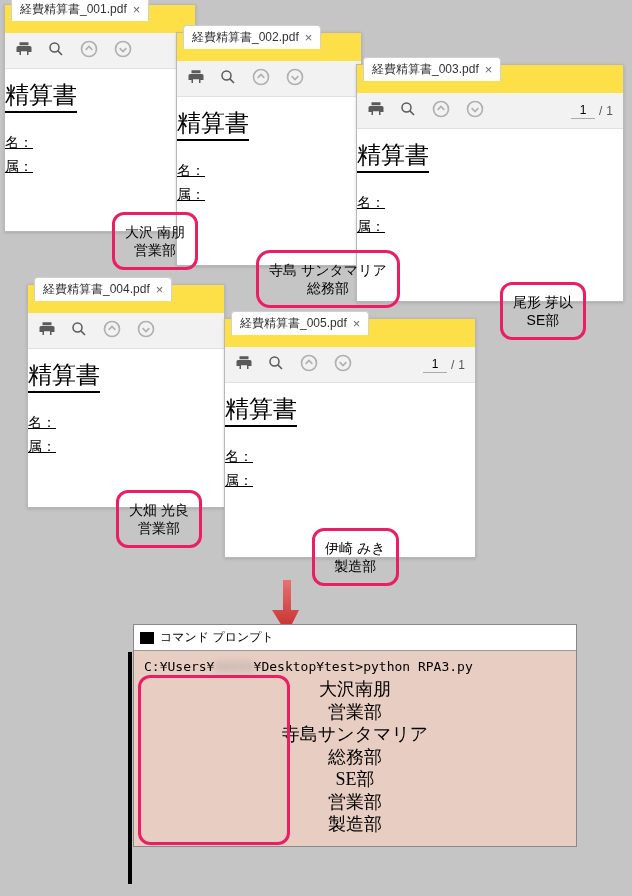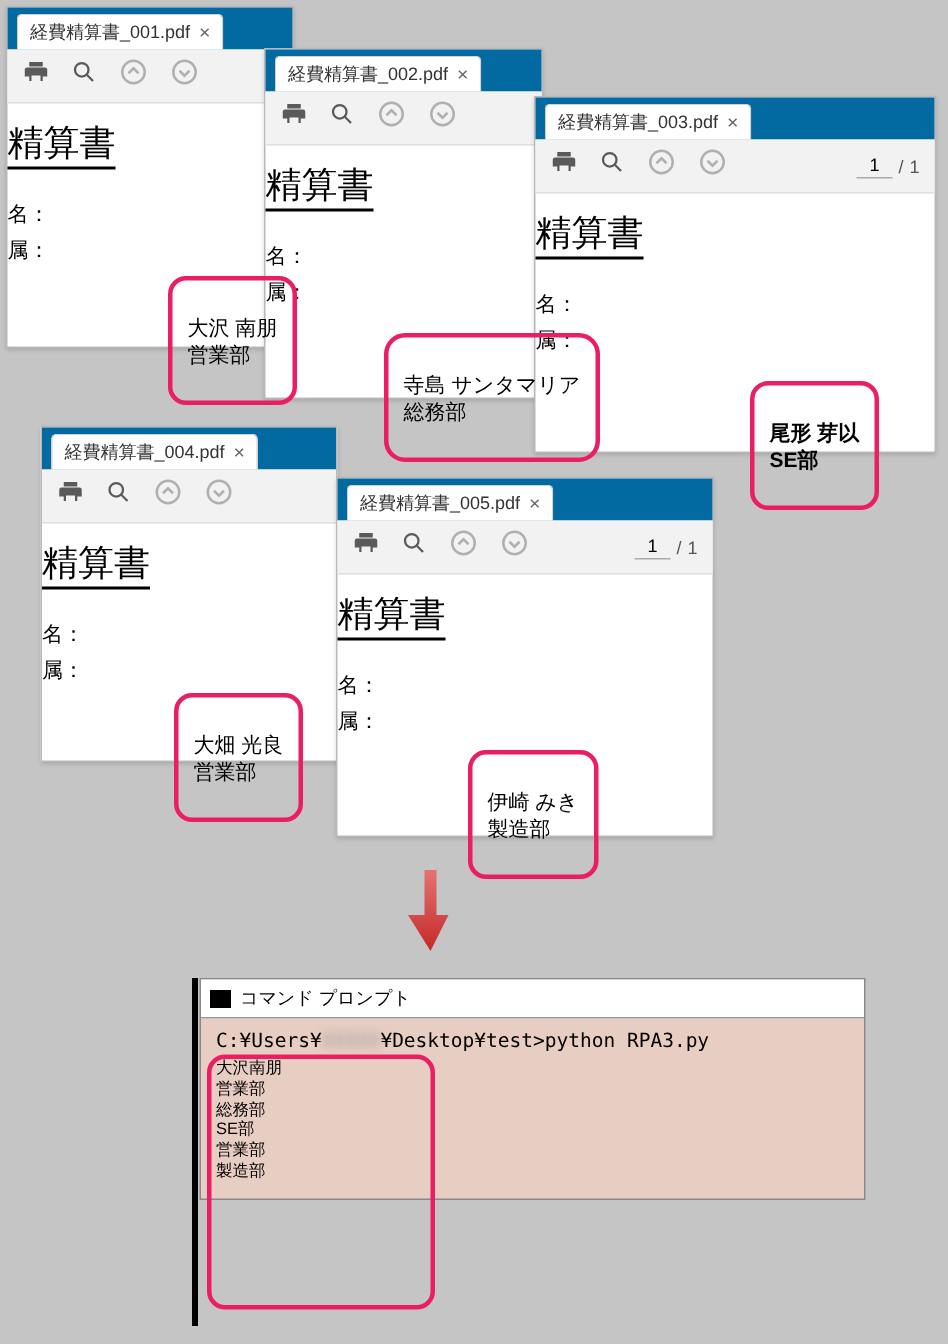--- a/index.html
+++ b/index.html
@@ -14,22 +14,22 @@
     overflow: hidden;
   }
   .pdf-window {
     position: absolute;
     background: #fff;
     border: 1px solid #b8b8b8;
     box-shadow: 0 1px 3px rgba(0,0,0,0.15);
   }
   .tab-strip {
     display: flex;
-    align-items: center;
-    background: #0369a1;
+    align-items: flex-end;
+    background: #fde047;
     height: 28px;
     padding: 12px 6px;
   }
   .tab {
     display: inline-flex;
     align-items: center;
     gap: 6px;
     background: #fff;
     border: 1px solid #d0d0d0;
     border-bottom: none;
@@ -66,51 +66,54 @@
   .page-input {
     width: 24px;
     border: none;
     border-bottom: 1px solid #aaa;
     text-align: center;
     font-size: 12px;
     background: transparent;
   }
   .doc-area {
     padding: 10px 8px 10px 0;
+    text-decoration: underline;
   }
   .doc-title {
     font-family: "Yu Mincho","MS Mincho",serif;
     font-size: 24px;
     font-weight: 500;
     border-bottom: 2px solid #000;
     display: inline-block;
     margin-bottom: 18px;
   }
   .doc-row { font-size: 14px; color: #000; line-height: 1.6; margin-bottom: 2px; }
   .highlight-box {
     position: absolute;
     border: 3px solid #e91e63;
     border-radius: 12px;
     background: rgba(255,255,255,0.0);
-    padding: 22px 10px;
+    padding: 8px 10px;
+    text-align: center;
     font-size: 14px;
     line-height: 1.3;
     pointer-events: none;
+    margin-top: 28px;
   }
   .arrow {
     position: absolute;
     left: 272px;
     top: 580px;
     width: 30px;
     height: 54px;
   }
   .cmd-window {
     position: absolute;
     left: 133px;
-    top: 652px;
+    top: 624px;
     width: 444px;
     background: #e8cdc3;
     border: 1px solid #888;
     font-size: 12px;
   }
   .cmd-titlebar {
     display: flex;
     align-items: center;
     gap: 6px;
     background: #fff;
@@ -123,23 +126,24 @@
     background: #000;
     display: inline-block;
   }
   .cmd-body {
     padding: 8px 10px 10px 10px;
     position: relative;
   }
   .cmd-line { font-family: "MS Gothic", monospace; font-size: 13px; }
   .cmd-output {
     margin-top: 4px;
-    font-family: Liberation Sans, sans-serif;
-    font-size: 11px;
+    font-family: Liberation Serif, serif;
+    font-size: 18px;
     line-height: 1.25;
+    text-align: center;
   }
   .cmd-highlight {
     position: absolute;
     border: 3px solid #e91e63;
     border-radius: 12px;
     pointer-events: none;
   }
   .blurred {
     color: transparent;
     text-shadow: 0 0 6px #999;
@@ -322,21 +326,21 @@
 </div>
 
 <div class="highlight-box" style="left:112px; top:184px;">
   <span>大沢 南朋</span><br>
   <span>営業部</span>
 </div>
 <div class="highlight-box" style="left:256px; top:222px;border-radius:14px;">
   <span>寺島 サンタマリア</span><br>
   <span>総務部</span>
 </div>
-<div class="highlight-box" style="left:500px; top:254px;font-weight:bold;">
+<div class="highlight-box" style="left:500px; top:254px;">
   <span>尾形 芽以</span><br>
   <span>SE部</span>
 </div>
 <div class="highlight-box" style="left:116px; top:462px;">
   <span>大畑 光良</span><br>
   <span>営業部</span>
 </div>
 <div class="highlight-box" style="left:312px; top:500px;">
   <span>伊崎 みき</span><br>
   <span>製造部</span>
@@ -358,20 +362,21 @@
     <span class="cmd-icon"></span>
     <span>コマンド プロンプト</span>
   </div>
   <div class="cmd-body">
     <div class="cmd-line">
       <span>C:¥Users¥</span><span class="blurred">XXXXX</span><span>¥Desktop¥test&gt;python RPA3.py</span>
     </div>
     <div class="cmd-output" id="cmd-output">
         <div>大沢南朋</div>
         <div>営業部</div>
+        <div>寺島サンタマリア</div>
         <div>総務部</div>
         <div>SE部</div>
         <div>営業部</div>
         <div>製造部</div>
       </div>
     <div class="cmd-highlight" style="left:4px; top:24px; width:152px; height:170px;"></div>
   </div>
 </div>
 
 </body></html>

